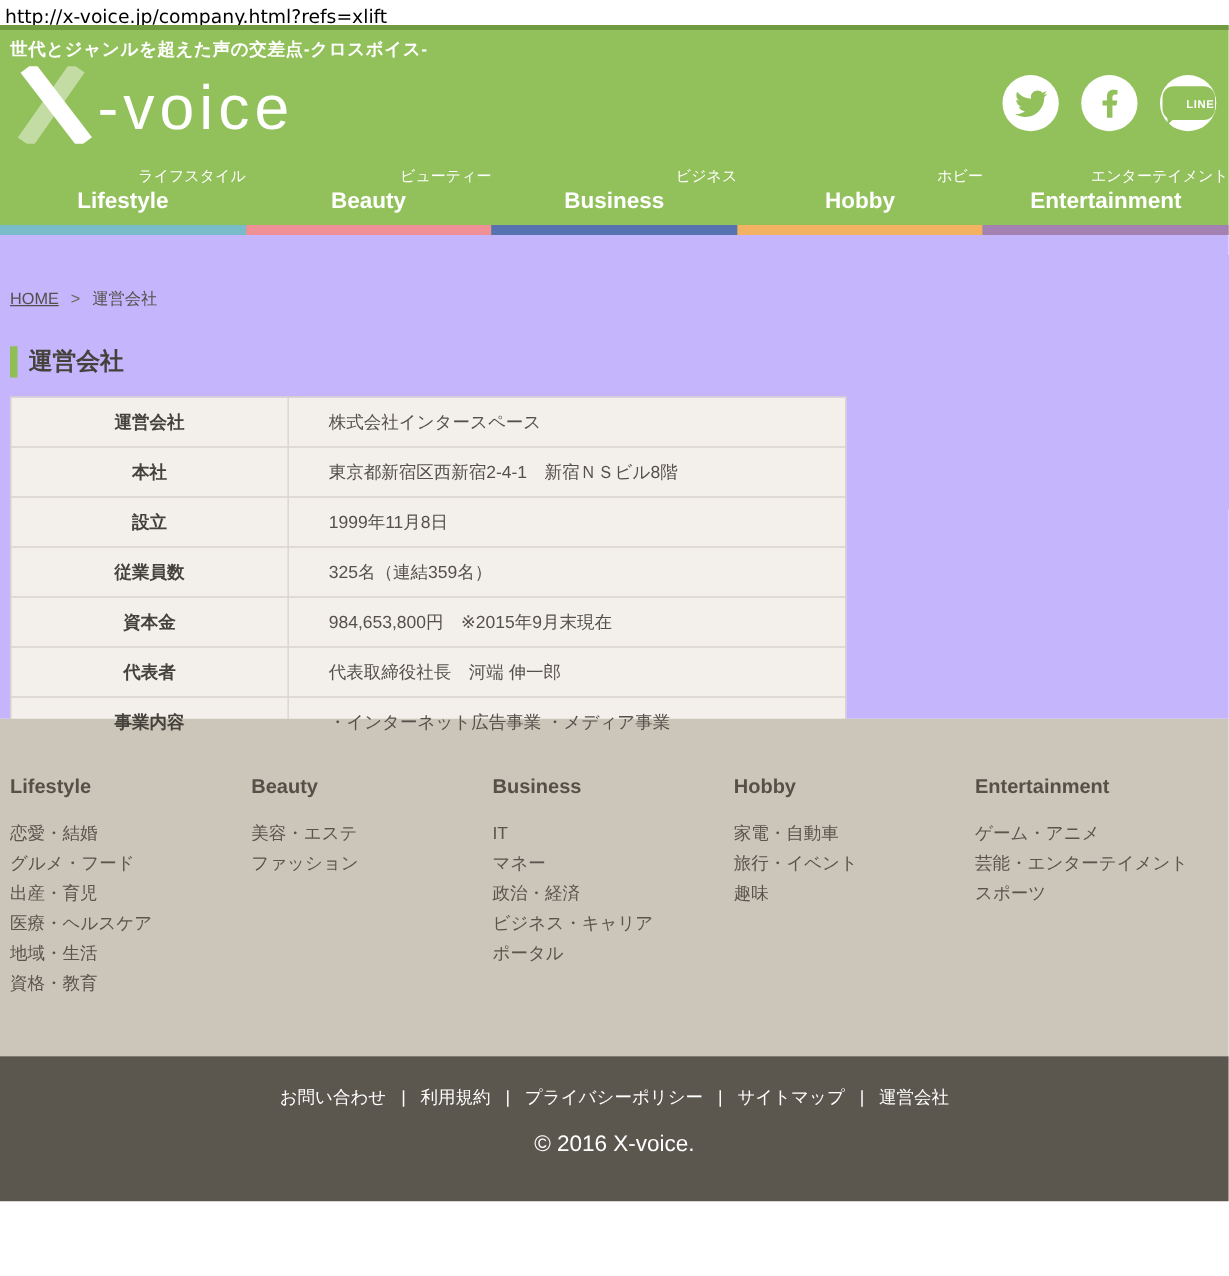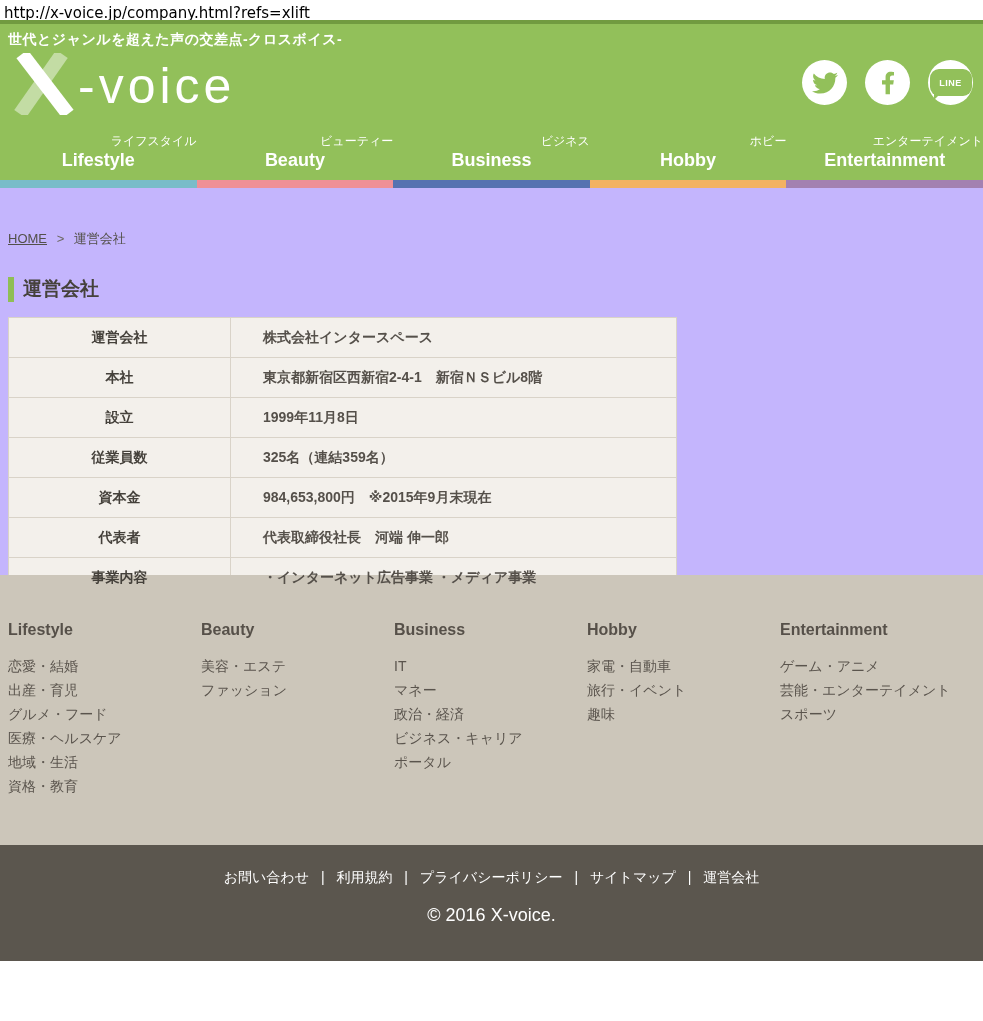--- a/index.html
+++ b/index.html
@@ -67,21 +67,21 @@
     display: flex;
     align-items: center;
     justify-content: center;
     cursor: pointer;
   }
   .line-bubble {
     width: 42px; height: 27px;
     background: #92c05a;
     border-radius: 9px;
     position: relative;
-    display: flex; align-items: center; justify-content: center;
+    display: flex; align-items: center; justify-content: flex-end;
   }
   .line-bubble::after {
     content: "";
     position: absolute;
     left: 4px; bottom: -4px;
     width: 0; height: 0;
     border-style: solid;
     border-width: 7px 7px 0 0;
     border-color: #92c05a transparent transparent transparent;
   }
@@ -140,21 +140,20 @@
   table.company-table {
     margin: 15px 0 0 8px;
     width: 669px;
     border-collapse: collapse;
   }
   .company-table td {
     border: 1px solid #d9d3c8;
     background: #f3f0eb;
     height: 40px;
     font-size: 14px;
-    font-weight: bold;
   }
   .company-table td.cell-label {
     width: 222px;
     text-align: center;
     font-weight: bold;
     color: #45413b;
   }
   .company-table td.cell-value {
     padding-left: 32px;
     color: #55504a;
@@ -309,22 +308,22 @@
       </tr>
     </tbody>
   </table>
 </div>
 
 <div class="footer-nav">
   <div class="fcol">
     <div class="fcol-heading">Lifestyle</div>
     <ul>
       <li>恋愛・結婚</li>
+      <li>グルメ・フード</li>
       <li>出産・育児</li>
-      <li>グルメ・フード</li>
       <li>医療・ヘルスケア</li>
       <li>地域・生活</li>
       <li>資格・教育</li>
     </ul>
   </div>
   <div class="fcol">
     <div class="fcol-heading">Beauty</div>
     <ul>
       <li>美容・エステ</li>
       <li>ファッション</li>

